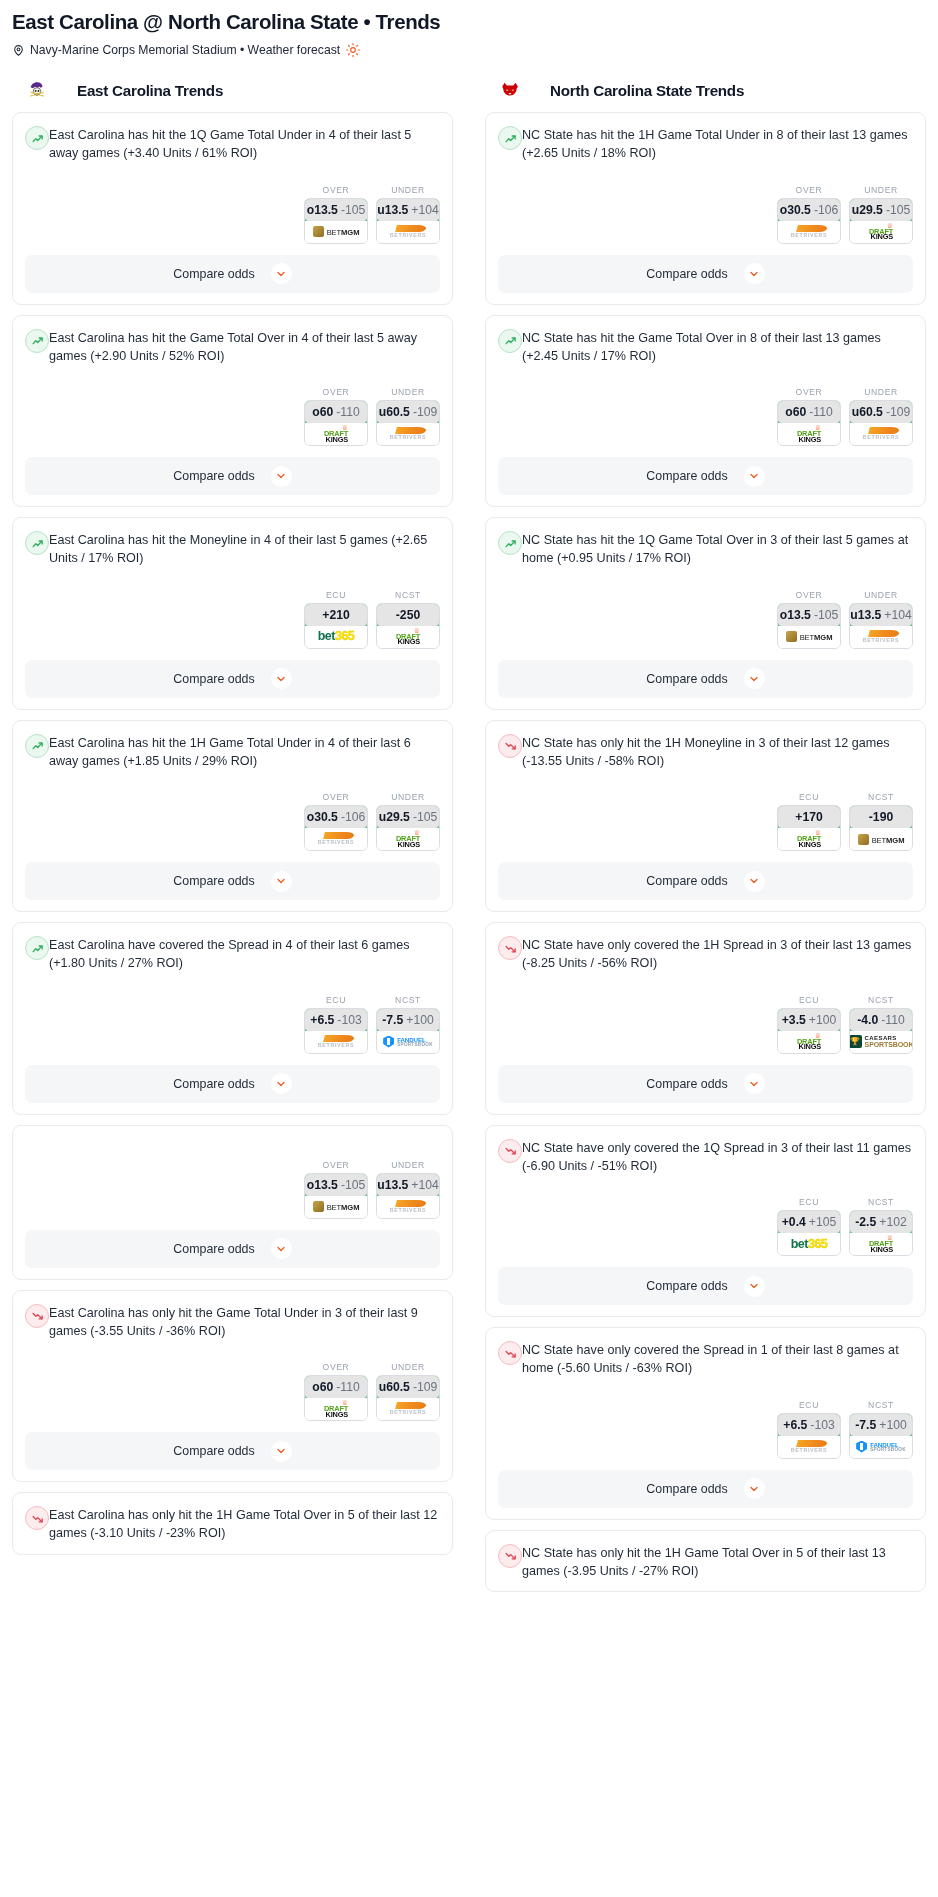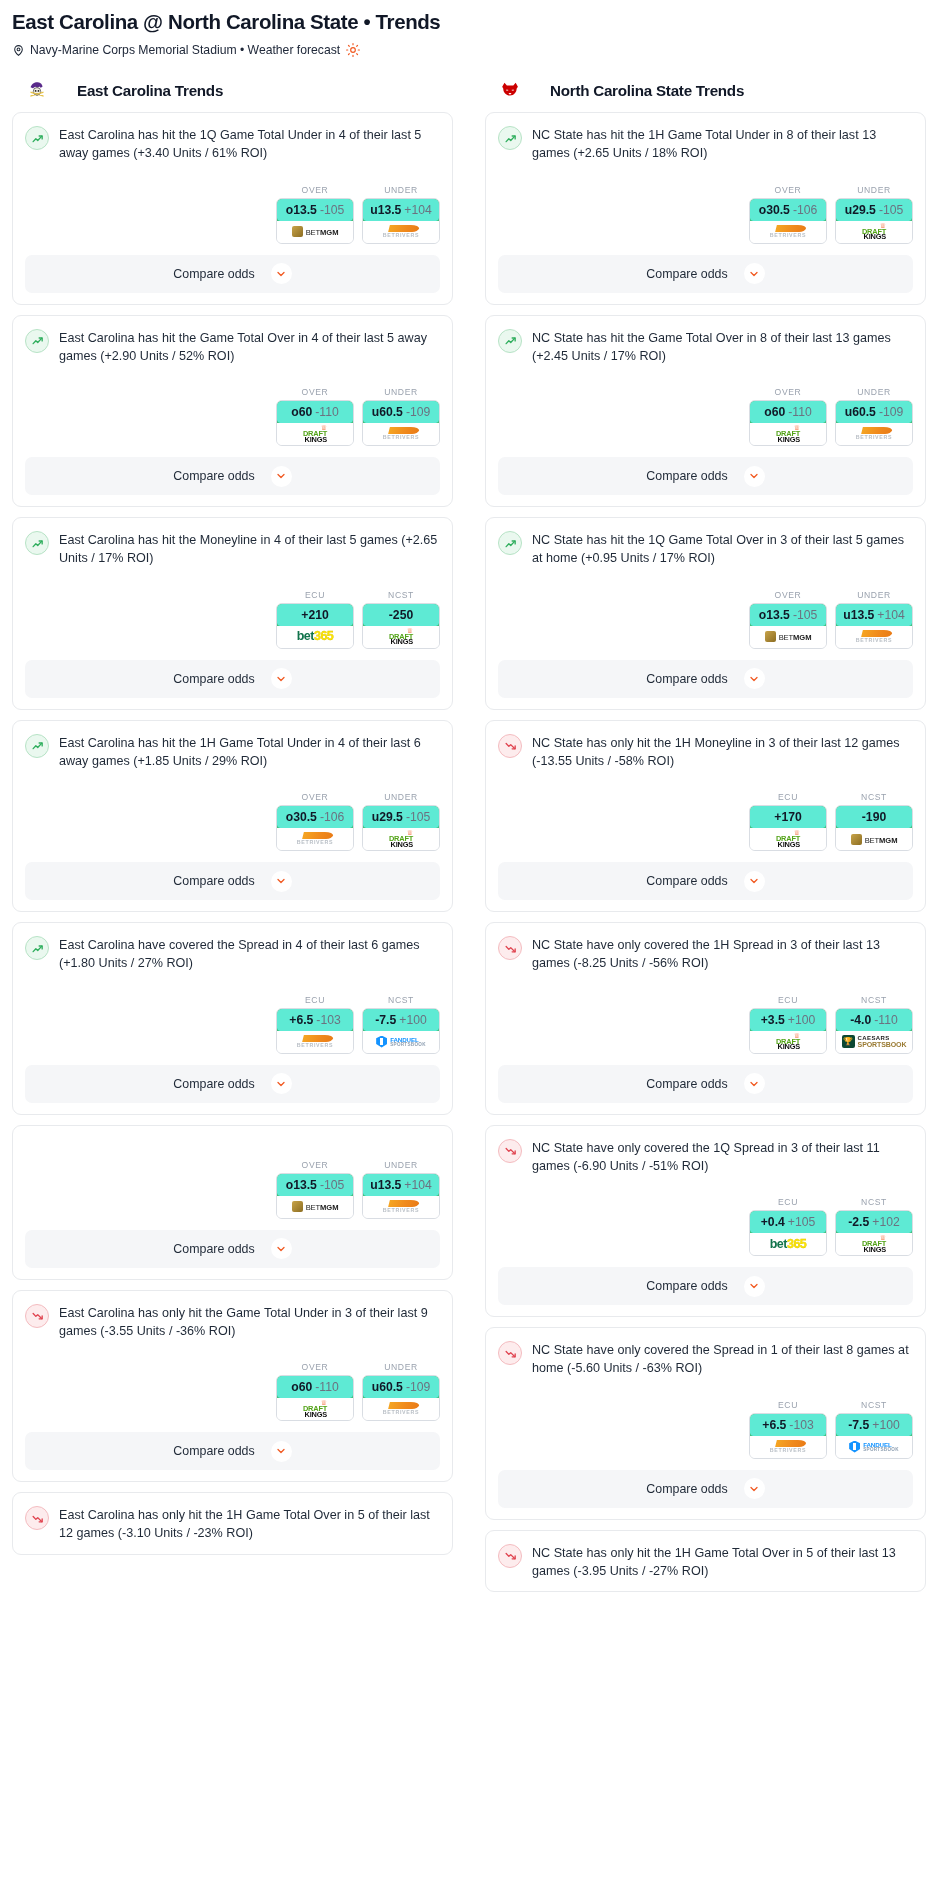--- a/index.html
+++ b/index.html
@@ -60,21 +60,21 @@
   }
 
   
   .cards { display: flex; flex-direction: column; gap: 10px; }
   .card {
     border: 1px solid #e8eaed;
     border-radius: 9px;
     background: #fff;
     padding: 12px 12px 11px 12px;
   }
-  .card-head { display: flex; gap: 10px; align-items: flex-start; }
+  .card-head { display: flex; align-items: flex-start; }
   .trend-icon {
     width: 24px; height: 24px; flex: 0 0 24px;
     border-radius: 50%;
     display: flex; align-items: center; justify-content: center;
     margin-top: 1px;
   }
   .trend-icon.up   { background: #eaf8ef; border: 1px solid #b7e3c6; }
   .trend-icon.down { background: #fdeced; border: 1px solid #f4bcc0; }
   .card-text {
     font-size: 12.6px;
@@ -83,21 +83,21 @@
     padding-top: 1px;
   }
 
   
   .odds-row {
     display: flex;
     justify-content: flex-end;
     gap: 8px;
     margin-top: 22px;
   }
-  .odds-cell { width: 78px; }
+  .odds-cell { width: 64px; }
   .odds-label {
     text-align: center;
     font-size: 8.6px;
     letter-spacing: 0.6px;
     color: #9aa2ae;
     margin-bottom: 3px;
     font-weight: 500;
   }
   .odds-box {
     border: 1px solid #d9dde3;
@@ -107,21 +107,21 @@
   }
   .odds-value {
     border: 1px solid #2fae5d;
     border-radius: 6px 6px 4px 4px;
     margin: -1px;
     height: 24px;
     display: flex;
     align-items: center;
     justify-content: center;
     gap: 3px;
-    background: #5eead4;
+    background: #e5e5e5;
     font-size: 12.2px;
   }
   .odds-value .pt { font-weight: 700; color: #111827; }
   .odds-value .price { color: #6b7280; font-weight: 400; }
   .book {
     height: 22px;
     display: flex;
     align-items: center;
     justify-content: center;
     background: #fff;

